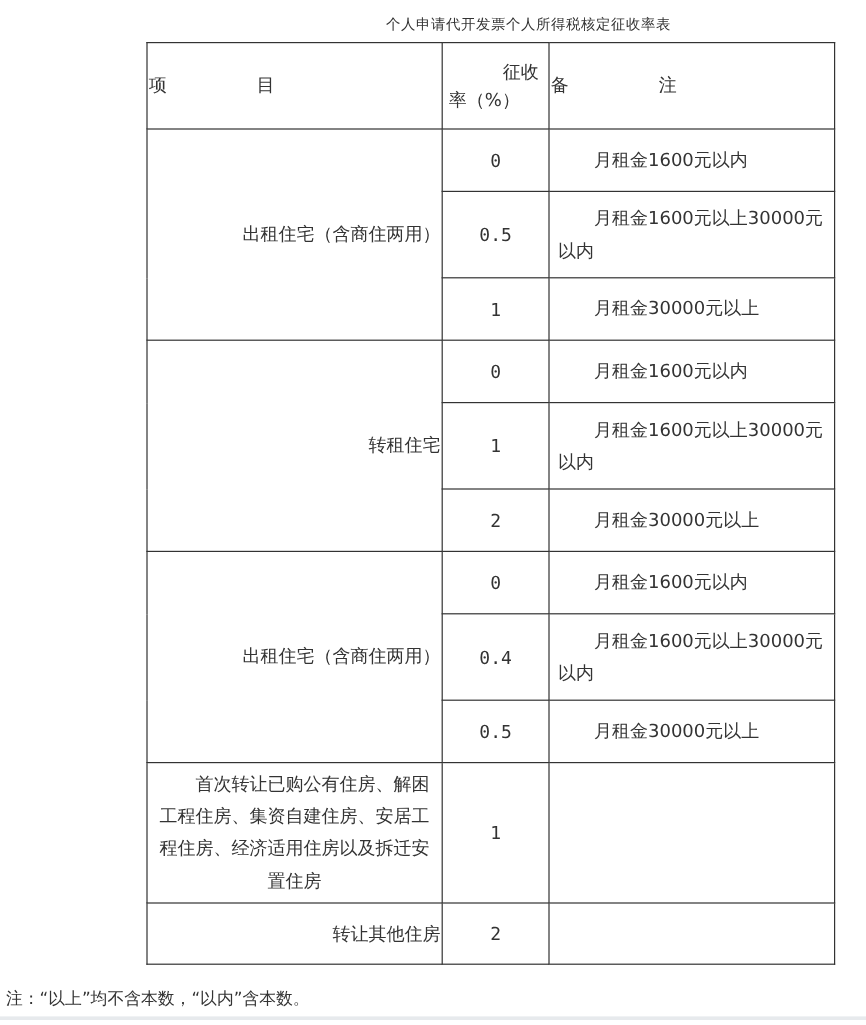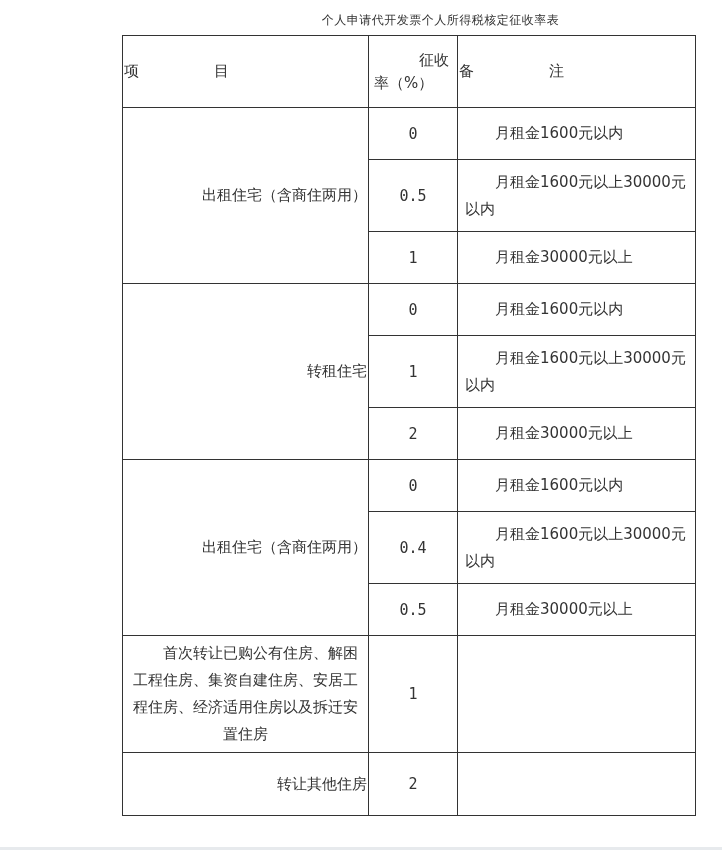--- a/index.html
+++ b/index.html
@@ -46,21 +46,21 @@
     overflow: hidden;
   }
   col.c-item { width: 246px; }
   col.c-rate { width: 89px; }
   col.c-note { width: 238px; }
 
   tr.h-header { height: 72px; }
   tr.h-single { height: 52px; }
   tr.h-double { height: 72px; margin-left: 11px; }
   tr.h-big    { height: 117px; }
-  tr.h-last   { height: 63px; }
+  tr.h-last   { height: 51px; }
 
   th.item-h, th.note-h {
     text-align: left;
     white-space: pre;
   }
   th.rate-h { padding: 0; }
   .rate-h-line1 {
     text-align: center;
     padding-left: 42px;
     line-height: 1.5;
@@ -182,16 +182,17 @@
       </tr>
 
       <tr class="h-last">
         <td class="item">转让其他住房</td>
         <td class="rate">2</td>
         <td class="note"></td>
       </tr>
     </tbody>
   </table>
 
+  <div class="footnote">注：“以上”均不含本数，“以内”含本数。</div>
 
   <div class="bottom-strip"></div>
 
 </div>
 
 </body></html>

